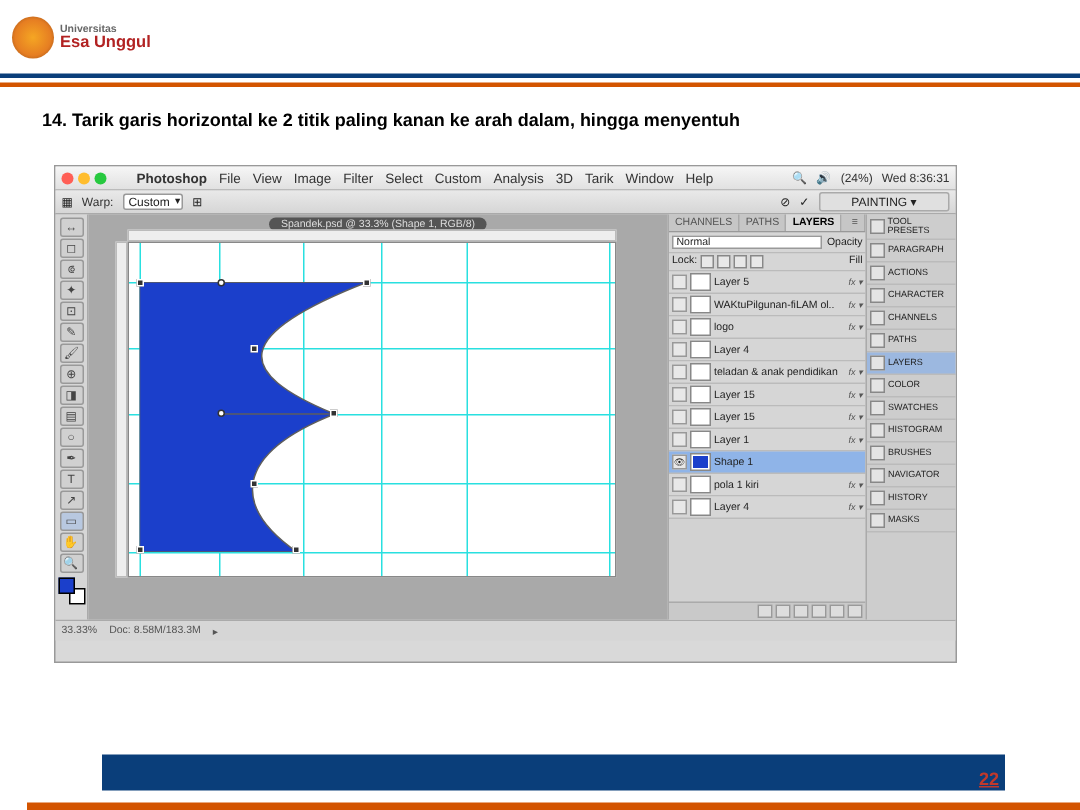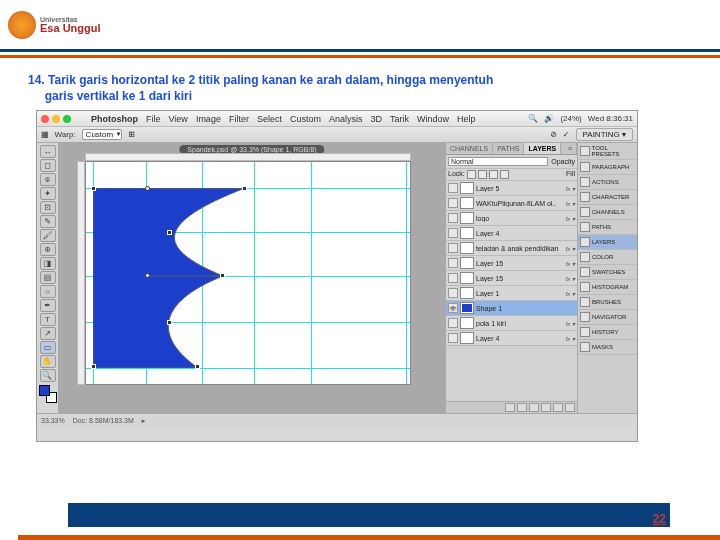--- a/index.html
+++ b/index.html
@@ -5,31 +5,31 @@
 *{margin:0;padding:0;box-sizing:border-box;font-family:Arial,sans-serif}
 body{width:720px;height:540px;background:#fff;position:relative;overflow:hidden}
 .page-header{height:52px;background:linear-gradient(#fff,#fff);border-bottom:3px solid #0a3e7a;display:flex;align-items:center;padding:0 8px}
 .logo{display:flex;align-items:center;gap:4px}
 .logo-circle{width:28px;height:28px;border-radius:50%;background:radial-gradient(circle,#f5a623,#e67e22 60%,#8b4513);position:relative}
 .logo-text{font-size:11px;color:#b22222;font-weight:bold;line-height:1}
 .logo-text .sub{font-size:7px;color:#666}
 .tagline{color:#fff;background:#0a3e7a;padding:8px 18px;font-size:13px;font-style:italic;font-weight:bold;margin-left:8px;flex:1;height:36px;display:flex;align-items:center}
 .hr-orange{height:3px;background:#d35400;margin-top:3px}
 .content{padding:14px 28px 0 28px}
-.instruction{font-size:12px;color:#1d4ed8;line-height:1.35;margin-bottom:6px}
+.instruction{font-size:12px;color:#000000;line-height:1.35;margin-bottom:6px}
 .instruction b{font-weight:bold}
 .ps-window{border:1px solid #999;background:#d9d9d9;width:602px;height:332px;margin-left:8px;position:relative;font-size:9px;color:#222}
 .mac-menu{height:16px;background:linear-gradient(#f6f6f6,#e1e1e1);display:flex;align-items:center;padding:0 4px;gap:8px;font-size:9px;color:#333;border-bottom:1px solid #bbb}
 .apple{font-size:10px}
 .mac-right{margin-left:auto;display:flex;gap:6px;align-items:center;font-size:8px}
 .ps-options{height:16px;background:linear-gradient(#e9e9e9,#d6d6d6);display:flex;align-items:center;padding:0 4px;gap:6px;font-size:8px;border-bottom:1px solid #aaa}
 .opt-lbl{color:#333}
 .opt-sel{background:#fff;border:1px solid #999;padding:0 8px 0 3px;border-radius:2px;position:relative;font-size:8px}
 .opt-sel::after{content:"▾";position:absolute;right:1px;font-size:7px}
-.painting-lbl{margin-left:auto;padding:1px 6px;border:1px solid #aaa;border-radius:2px;background:#e0e0e0}
+.painting-lbl{margin-left:auto;padding:1px 21px;border:1px solid #aaa;border-radius:2px;background:#e0e0e0}
 .ps-body{display:flex;height:270px}
 .toolbox{width:22px;background:#d6d6d6;border-right:1px solid #aaa;display:flex;flex-direction:column;align-items:center;padding:2px 0;gap:1px}
 .tool{width:16px;height:13px;background:#d0d0d0;border:1px solid #999;border-radius:2px;display:flex;align-items:center;justify-content:center;font-size:8px;color:#444}
 .tool.sel{background:#b8c8e0}
 .swatch-box{margin-top:2px;position:relative;width:18px;height:18px}
 .sw-fg{position:absolute;width:11px;height:11px;background:#1b3fcb;border:1px solid #000;top:0;left:0}
 .sw-bg{position:absolute;width:11px;height:11px;background:#fff;border:1px solid #000;bottom:0;right:0}
 .canvas-wrap{flex:1;background:#a9a9a9;position:relative;overflow:hidden}
 .doc-tab{position:absolute;top:2px;left:50%;transform:translateX(-50%);background:#555;color:#ddd;font-size:7px;padding:1px 8px;border-radius:6px}
 .canvas{position:absolute;top:18px;left:26px;width:326px;height:224px;background:#fff;border:1px solid #888}
@@ -84,21 +84,21 @@
       <div>Esa Unggul</div>
     </div>
   </div>
 </div>
 <div class="hr-orange"></div>
 
 <div class="content">
   <div class="instruction">
     <b>14.</b>
     <b>Tarik garis horizontal ke 2 titik paling kanan ke arah dalam, hingga menyentuh</b><br>
-    &nbsp;&nbsp;&nbsp;&nbsp;&nbsp;<b>garis vertikal ke 1 dari kiri</b>
+    &nbsp;&nbsp;&nbsp;&nbsp;&nbsp;
   </div>
 
   <div class="ps-window">
     <div class="mac-menu">
       <div class="traffic">
         <div class="tl r"></div>
         <div class="tl y"></div>
         <div class="tl g"></div>
       </div>
       <span class="apple"></span>

